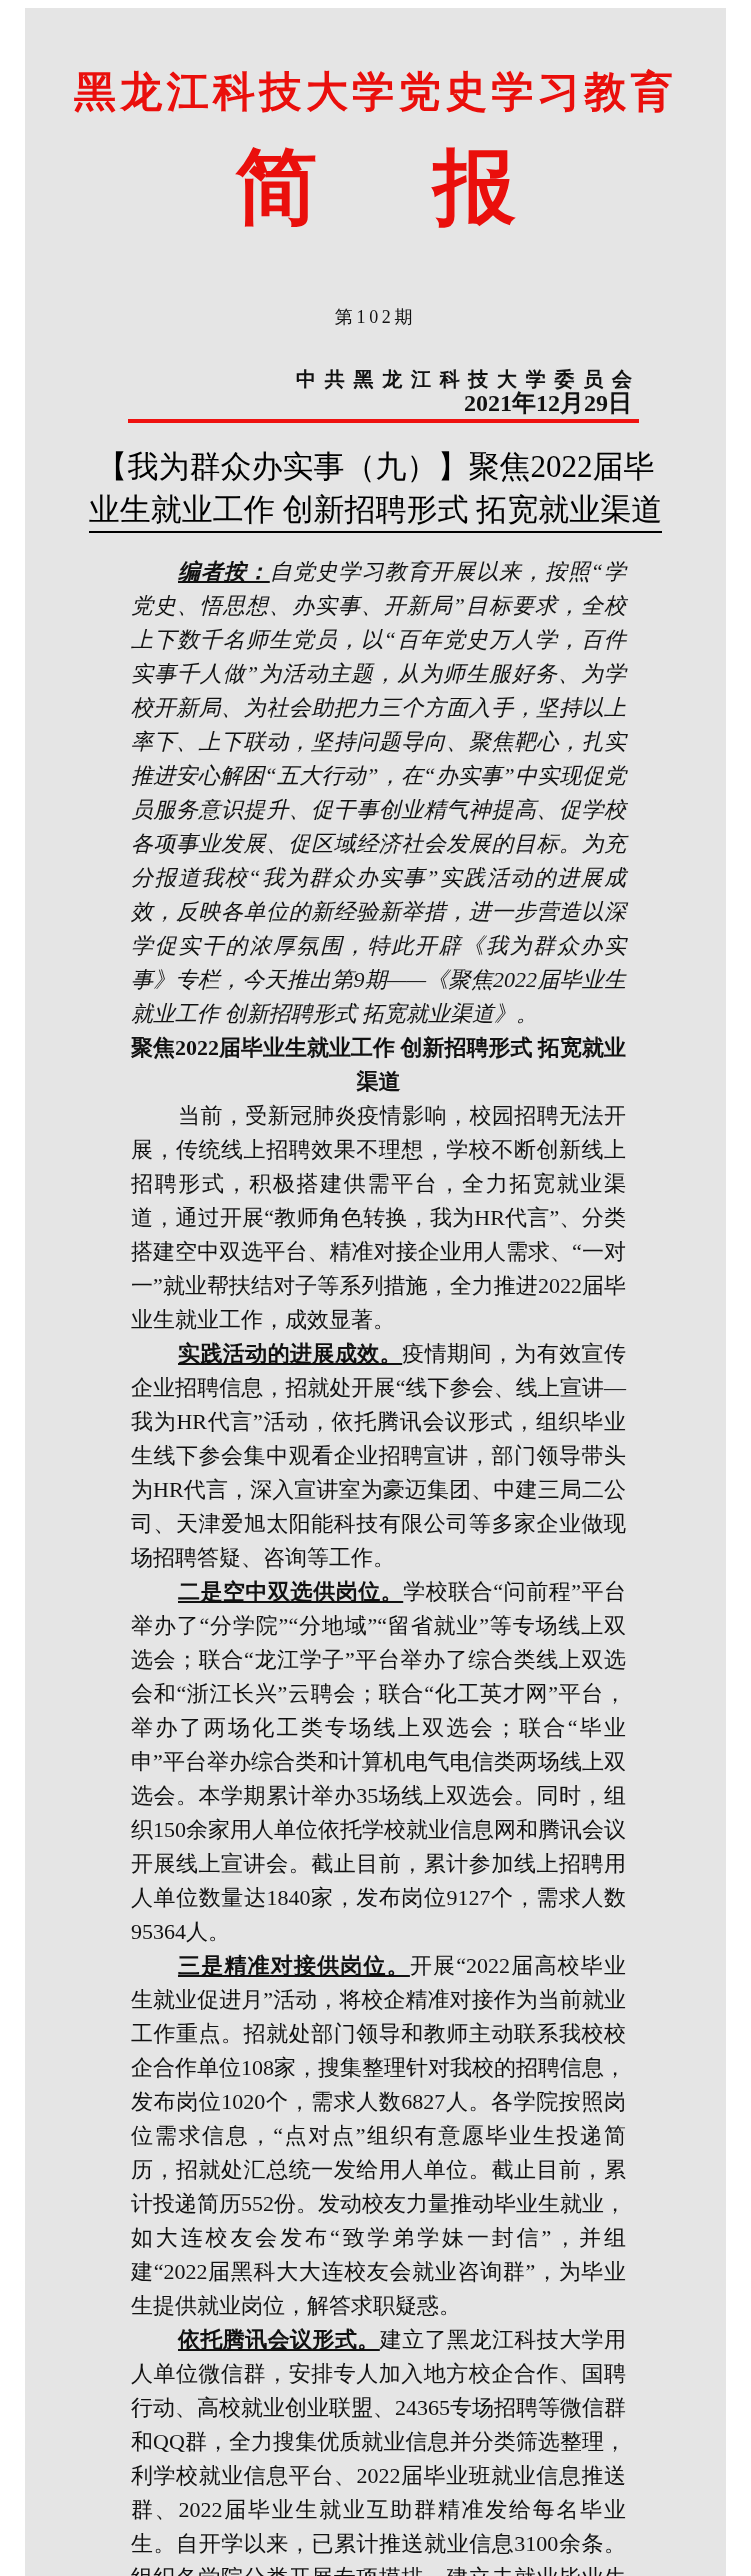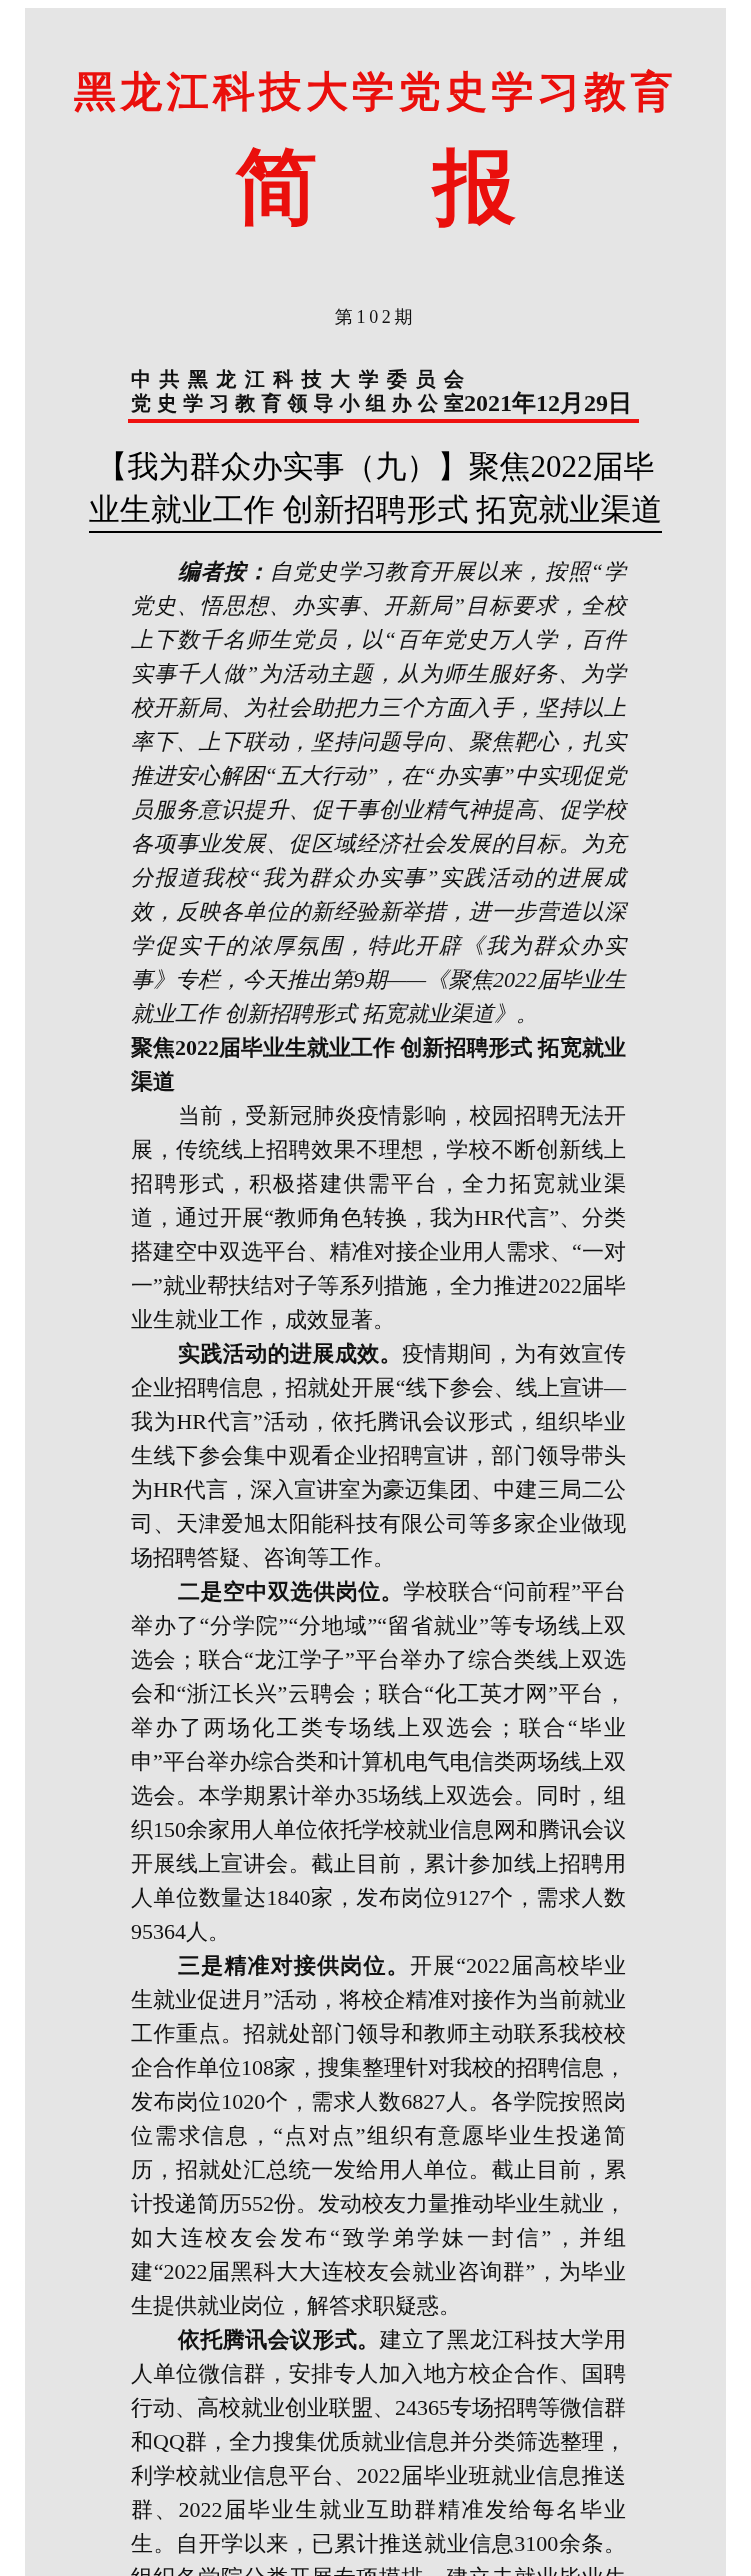--- a/index.html
+++ b/index.html
@@ -32,21 +32,21 @@
   }
   .issue{
     margin-top:76px;
     text-align:center;
     font-size:18px;line-height:26.4px;
     letter-spacing:3.7px;
   }
   .pub-row{
     margin-top:38px;
     padding:0 94px 0 106px;
-    display:flex;justify-content:space-between;align-items:flex-end;
+    display:flex;justify-content:space-between;align-items:flex-end;flex-direction:column;
   }
   .pub-left{width:336px;}
   .pub-line{
     font-family:"Liberation Sans", sans-serif;
     font-weight:bold;
     font-size:20px;line-height:23.5px;
     text-align:justify;
     text-align-last:justify;
   }
   .pub-date{
@@ -79,24 +79,24 @@
     text-align:justify;
     text-justify:inter-character;
   }
   .body-text p{
     margin:0;
     text-indent:47px;
   }
   .editor-note{
     font-style:italic;
   }
-  .lead{font-weight:bold;}
+  .lead{font-weight:bold;text-decoration:underline;}
   .subheading{
     margin:2.9px 0 8.8px 0;
-    text-align:left;
+    text-align:center;
     text-indent:0 !important;
     font-weight:bold;
   }
 </style>
 </head>
 <body>
 
 <div class="page">
 
   <div class="masthead-org">黑龙江科技大学党史学习教育</div>
@@ -104,21 +104,20 @@
   <div class="masthead-title">
     <span>简</span>
     <span>报</span>
   </div>
 
   <div class="issue">第102期</div>
 
   <div class="pub-row">
     <div class="pub-left">
       <div class="pub-line">中共黑龙江科技大学委员会</div>
-      <div class="pub-line">党史学习教育领导小组办公室</div>
     </div>
     <div class="pub-date">2021年12月29日</div>
   </div>
 
   <div class="rule"></div>
 
   <div class="article-title">
     <span>【我为群众办实事（九）】聚焦2022届毕</span><br>
     <span class="underlined">业生就业工作 创新招聘形式 拓宽就业渠道</span>
   </div>

